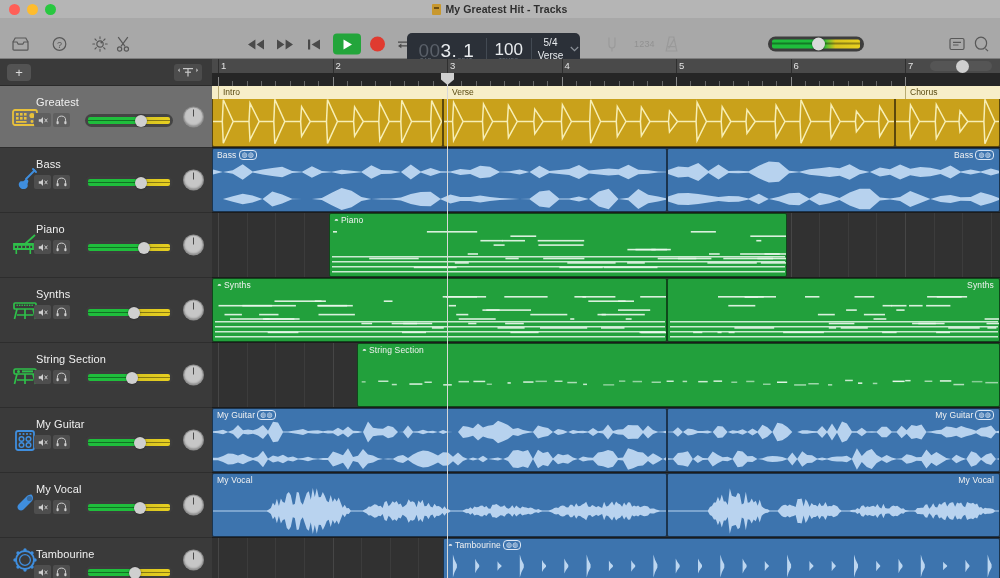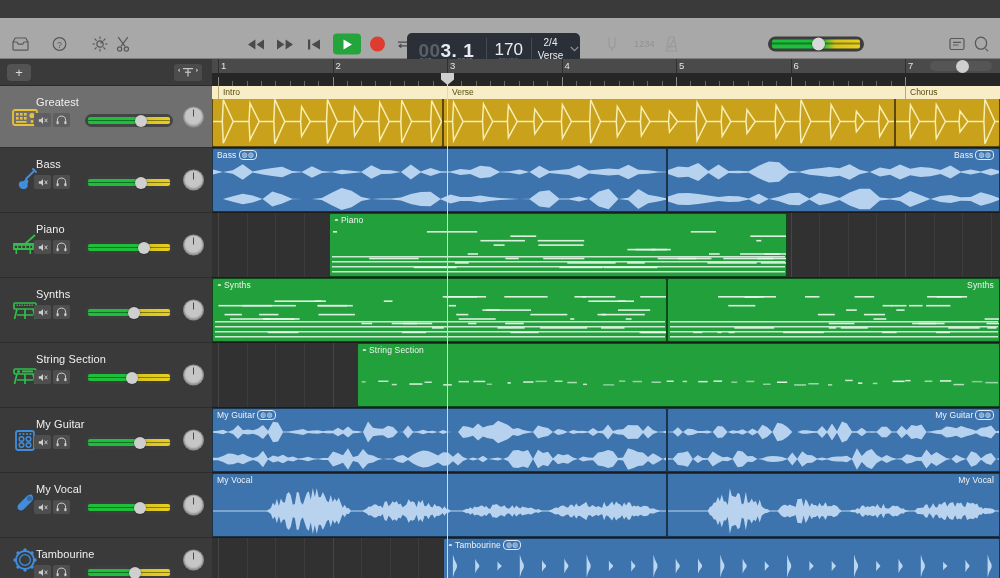--- a/index.html
+++ b/index.html
@@ -33,21 +33,21 @@
     width:20px; height:20px; }
   .play-btn{ width:28px; height:21px; background:#23a53b; border-radius:4px;
     display:flex; align-items:center; justify-content:center; }
   .rec-btn{ width:15px; height:15px; border-radius:50%; background:#e03b30; }
 
   
   .lcd{ position:absolute; left:407px; top:15px; width:173px; height:32px;
     background:#2b3038; border-radius:5px; display:flex; align-items:stretch; }
   .lcd-seg{ position:relative; display:flex; flex-direction:column; justify-content:center;
     align-items:center; }
-  .lcd-pos{ width:80px;font-weight:bold; }
+  .lcd-pos{ width:80px; }
   .lcd-pos .big{ font-size:19px; color:#e9ecef; letter-spacing:.5px; line-height:1;
     margin-top:2px; font-family:"Liberation Sans", sans-serif; }
   .lcd-pos .big .dim{ color:#5a6069; }
   .lcd-sub{ position:absolute; bottom:2px; width:100%; display:flex;
     justify-content:space-around; font-size:5px; color:#6a7179; letter-spacing:.4px; }
   .lcd-div{ width:1px; background:#434a53; margin:5px 0; }
   .lcd-tempo{ width:45px; }
   .lcd-tempo .big{ font-size:17px; color:#e9ecef; line-height:1; margin-top:1px; }
   .lcd-tempo .lbl{ position:absolute; bottom:2px; font-size:5px; color:#6a7179; letter-spacing:.4px; }
   .lcd-sig{ width:38px; font-size:10px; color:#e9ecef; line-height:1.35; text-align:center; }
@@ -143,20 +143,31 @@
   .arr-bar{ position:absolute; left:0; top:0; width:788px; height:13px;
     background:#f7eec8; z-index:30; }
   .arr-item{ position:absolute; top:0; height:13px; font-size:8.5px; color:#5a4a12;
     padding-left:4px; line-height:13px; border-left:1px solid #b9ab72; }
 </style>
 </head>
 <body>
 
 <div id="app">
 
+  <div class="titlebar">
+    <div class="traffic">
+      <div class="tl red"></div>
+      <div class="tl yellow"></div>
+      <div class="tl green"></div>
+    </div>
+    <div class="title-wrap">
+      <div class="doc-icon"></div>
+      <div class="title-text">My Greatest Hit - Tracks</div>
+    </div>
+  </div>
 
   <div class="toolbar">
 
     <div class="tb-icon" style="left:12px;">
       <svg width="17" height="14" viewBox="0 0 17 14">
           <path d="M1 5h4l1.2 2.2h4.6L12 5h4v7.2a1 1 0 0 1-1 1H2a1 1 0 0 1-1-1z" fill="none" stroke="#585858" stroke-width="1.2"></path>
           <path d="M1 5 3.2 1h10.6L16 5" fill="none" stroke="#585858" stroke-width="1.2"></path>
         </svg>
     </div>
     <div class="tb-icon" style="left:52px;">
@@ -222,26 +233,26 @@
     <div class="lcd">
       <div class="lcd-seg lcd-pos">
         <div class="big"><span class="dim">00</span><span>3</span><span>.</span> <span>1</span></div>
         <div class="lcd-sub">
           <span>BAR</span>
           <span>BEAT</span>
         </div>
       </div>
       <div class="lcd-div"></div>
       <div class="lcd-seg lcd-tempo">
-        <div class="big">170</div>
+        <div class="big">100</div>
         <div class="lbl">TEMPO</div>
       </div>
       <div class="lcd-div"></div>
       <div class="lcd-seg lcd-sig">
-        <div>2/4</div>
+        <div>5/4</div>
         <div>Verse</div>
       </div>
       <div class="lcd-caret">
         <svg width="9" height="6" viewBox="0 0 9 6">
             <path d="M.8 1 4.5 4.6 8.2 1" fill="none" stroke="#8b9199" stroke-width="1.2"></path>
           </svg>
       </div>
     </div>
 
     <div class="tb-icon" style="left:605px;">

